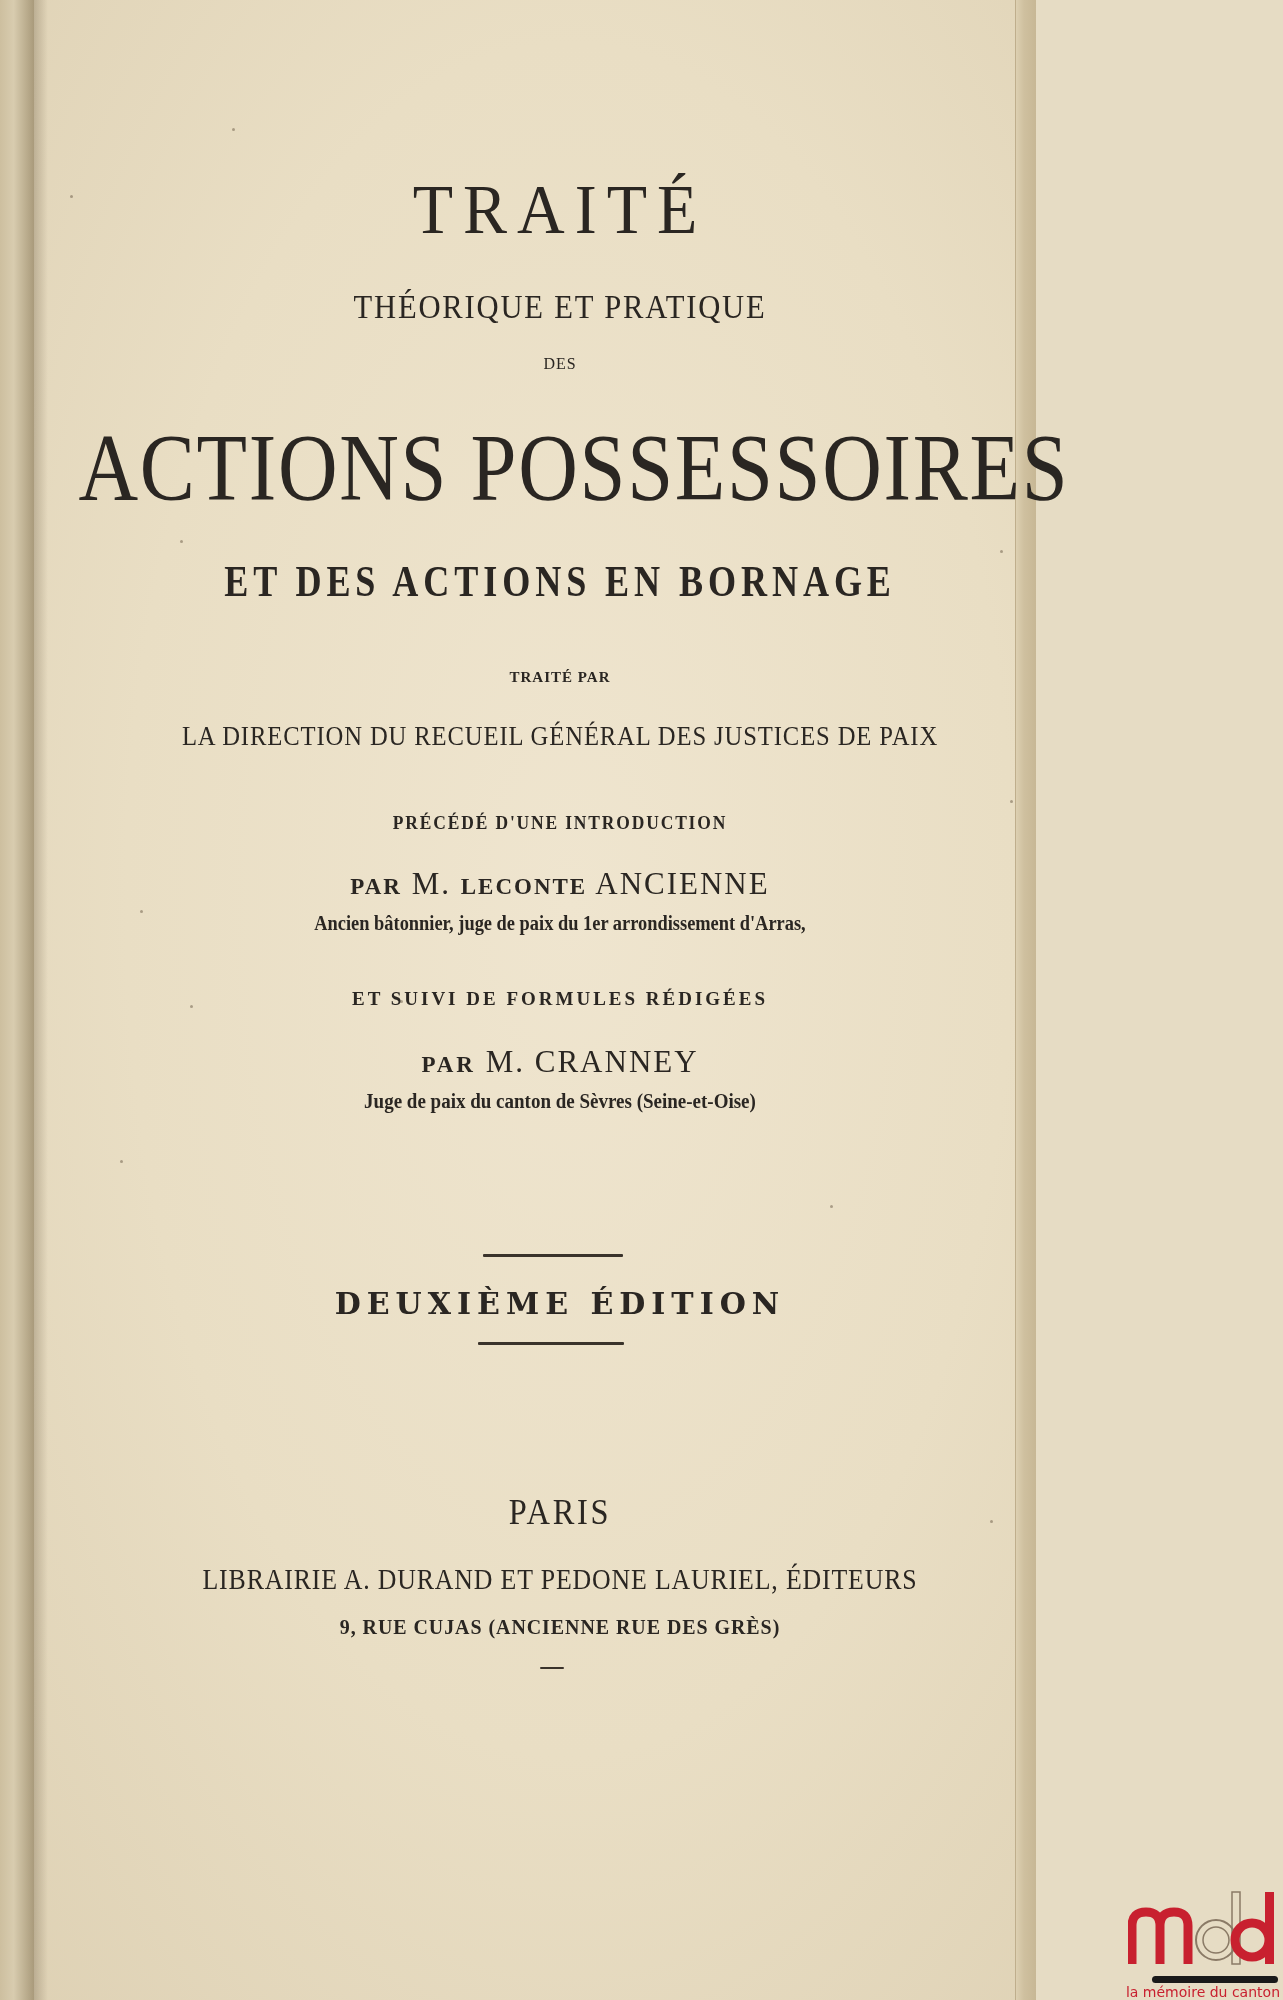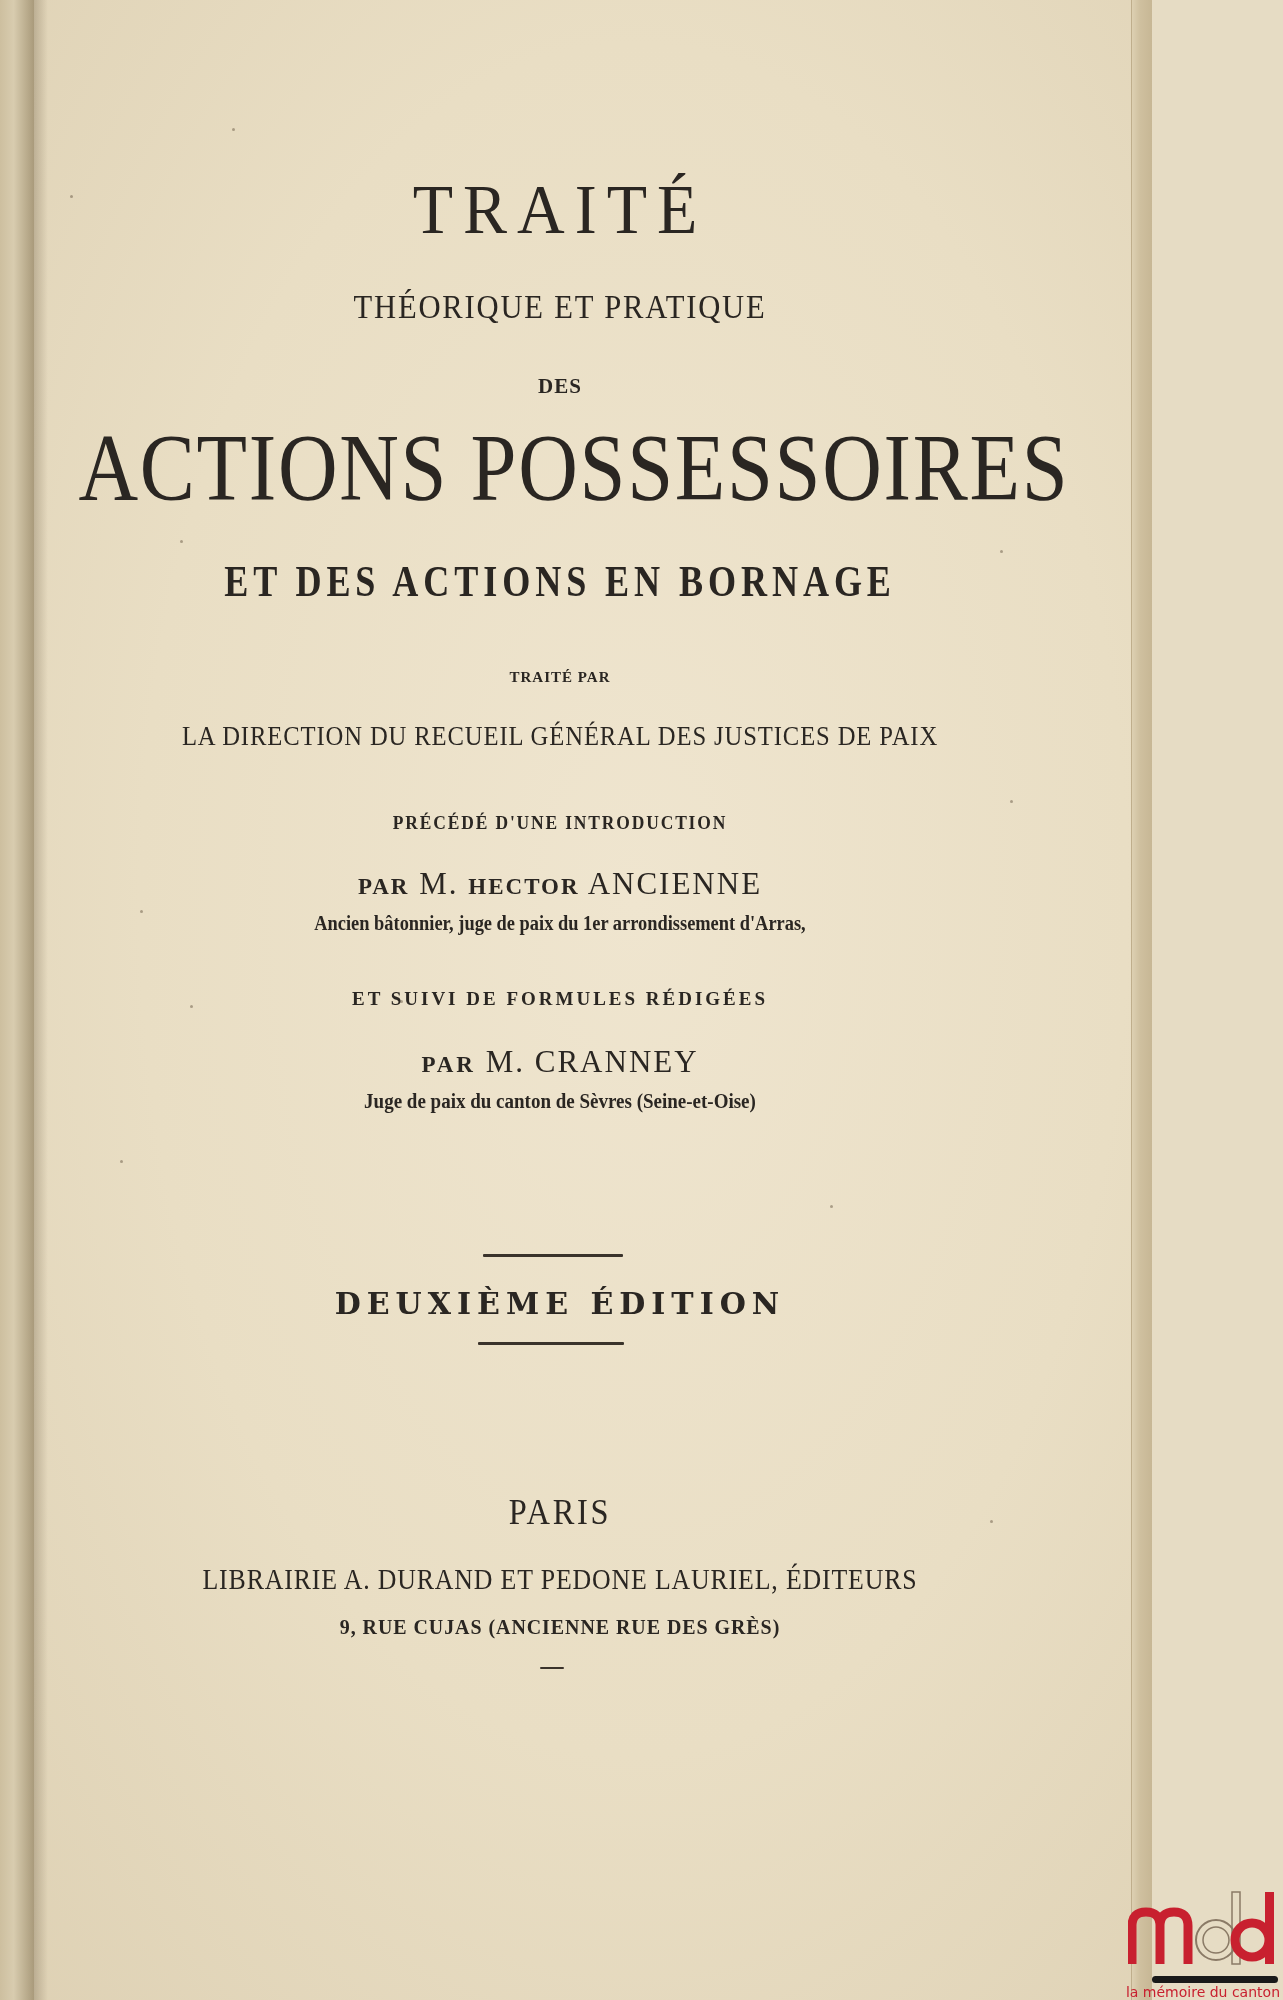--- a/index.html
+++ b/index.html
@@ -4,21 +4,21 @@
   <style>
     html, body { margin: 0; padding: 0; }
     body {
       width: 1283px; height: 2000px; overflow: hidden;
       background: #e6dcc4;
       font-family: "DejaVu Serif", serif;
       color: #2a2622;
       position: relative;
     }
     .page {
-      position: absolute; left: 0; top: 0; width: 1152px; height: 2000px;
+      position: absolute; left: 0; top: 0; width: 1036px; height: 2000px;
       background:
         radial-gradient(ellipse at 55% 45%, #efe5cf 0%, #e9dec4 55%, #ded1b4 100%);
     }
     .spine {
       position: absolute; left: 0; top: 0; width: 34px; height: 2000px;
       background: linear-gradient(to right, #cdbf9f 0%, #d8ccaf 40%, #b9ab8c 80%, #a99a7b 100%);
     }
     .spine-shadow {
       position: absolute; left: 34px; top: 0; width: 14px; height: 2000px;
       background: linear-gradient(to right, rgba(120,105,80,0.35), rgba(120,105,80,0));
@@ -29,21 +29,21 @@
       border-left: 1px solid #bfae8c;
     }
     .line {
       position: absolute; left: 0; width: 1120px; text-align: center;
       white-space: nowrap;
       font-family: "Liberation Serif", serif;
       color: #2a2622;
     }
     .t-traite { top: 172px; font-size: 66px; letter-spacing: 10px; font-weight: normal; transform: scaleY(1.05); }
     .t-theorique { top: 288px; font-size: 34px; letter-spacing: 2px; transform: scaleX(0.9); }
-    .t-des { top: 374px; font-size: 21px; font-weight: bold; letter-spacing: 1px; }
+    .t-des { top: 355px; font-size: 16px; font-weight: normal; letter-spacing: 1px; }
     .t-actions { top: 412px; font-size: 96px; letter-spacing: 2px; transform: scaleX(0.86); font-weight: normal; }
     .t-bornage { top: 556px; font-size: 44px; font-weight: bold; letter-spacing: 6px; transform: scaleX(0.82); }
     .t-publie { top: 669px; font-size: 15px; font-weight: bold; letter-spacing: 1px; }
     .t-direction { top: 720px; font-size: 28px; letter-spacing: 1px; transform: scaleX(0.88); }
     .t-precede { top: 812px; font-size: 19px; font-weight: bold; letter-spacing: 2px; transform: scaleX(0.92); }
     .t-leconte { top: 866px; font-size: 31px; letter-spacing: 2px; }
     .t-leconte .sc { font-size: 23px; font-weight: bold; letter-spacing: 2px; }
     .t-leconte-role { top: 912px; font-size: 20px; font-weight: bold; transform: scaleX(0.92); }
     .t-suivi { top: 988px; font-size: 19px; font-weight: bold; letter-spacing: 3px; }
     .t-cranney { top: 1044px; font-size: 31px; letter-spacing: 2px; }
@@ -108,21 +108,21 @@
   <div class="line t-actions">ACTIONS POSSESSOIRES</div>
   <div class="line t-bornage">ET DES ACTIONS EN BORNAGE</div>
 
   <div class="line t-publie">TRAITÉ PAR</div>
   <div class="line t-direction">LA DIRECTION DU RECUEIL GÉNÉRAL DES JUSTICES DE PAIX</div>
 
   <div class="line t-precede">PRÉCÉDÉ D'UNE INTRODUCTION</div>
   <div class="line t-leconte">
     <span class="sc">PAR</span>
     <span>M.</span>
-    <span class="sc">HECTOR</span>
+    <span class="sc">LECONTE</span>
     <span>ANCIENNE</span>
   </div>
   <div class="line t-leconte-role">Ancien bâtonnier, juge de paix du 1er arrondissement d'Arras,</div>
 
   <div class="line t-cranney">
     <span class="sc">PAR</span>
     <span>M.</span>
     <span>CRANNEY</span>
   </div>
   <div class="line t-suivi">ET SUIVI DE FORMULES RÉDIGÉES</div>

